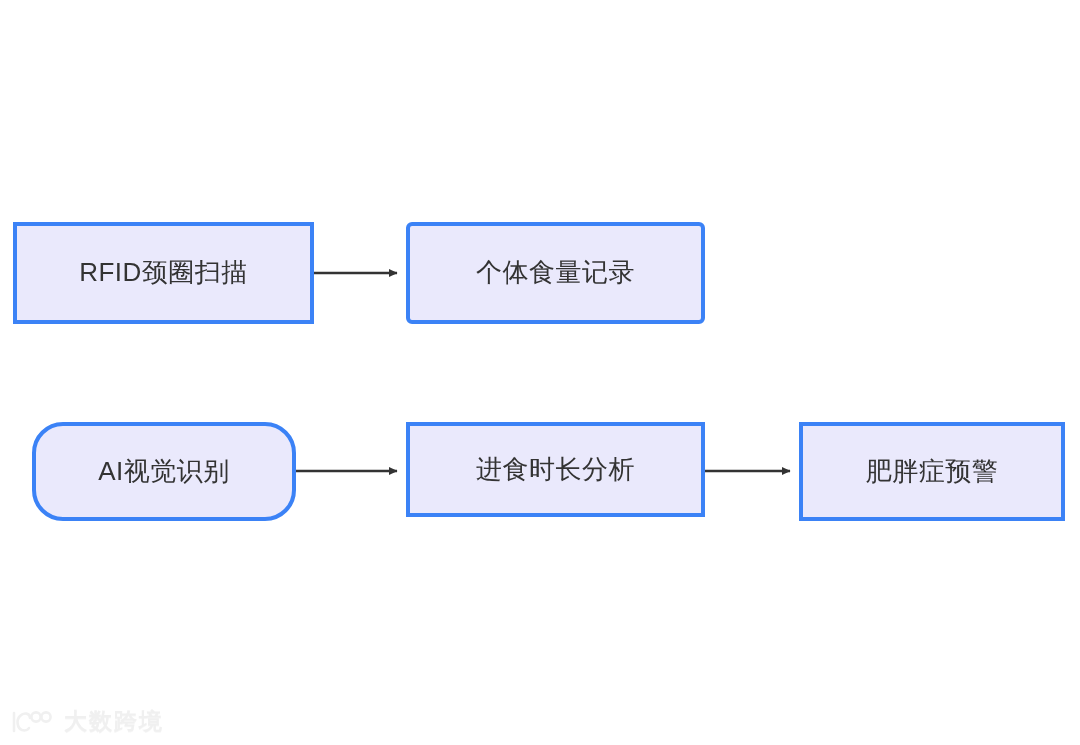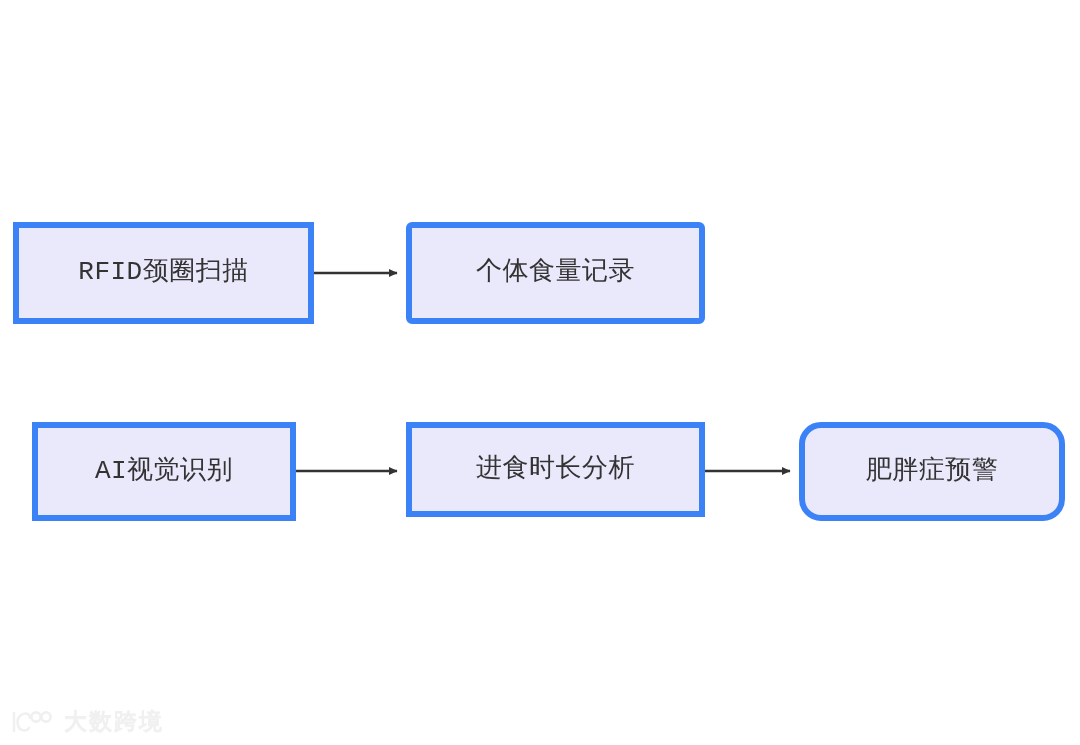--- a/index.html
+++ b/index.html
@@ -17,42 +17,41 @@
     position: relative;
     width: 1080px;
     height: 745px;
     background: #ffffff;
   }
 
   .node {
     position: absolute;
     box-sizing: border-box;
     background: #eae9fc;
-    border: 6px solid #3b82f6;
+    border: 4px solid #3b82f6;
     display: flex;
     align-items: center;
     justify-content: center;
     color: #333333;
     font-size: 26px;
     font-weight: 400;
     letter-spacing: 0.5px;
     line-height: 1.2;
     white-space: nowrap;
     user-select: none;
-    font-family: Liberation Mono, monospace;
   }
 
   
   #node-rfid-scan   { left: 13px;  top: 222px; width: 301px; height: 102px; }
   #node-intake-log  { left: 406px; top: 222px; width: 299px; height: 102px; border-radius: 6px; }
 
   
-  #node-ai-vision   { left: 32px;  top: 422px; width: 264px; height: 99px; }
+  #node-ai-vision   { left: 32px;  top: 422px; width: 264px; height: 99px; border-radius: 31px; }
   #node-duration    { left: 406px; top: 422px; width: 299px; height: 95px; }
-  #node-obesity     { left: 799px; top: 422px; width: 266px; height: 99px; border-radius: 22px; }
+  #node-obesity     { left: 799px; top: 422px; width: 266px; height: 99px; }
 
   .edge-layer {
     position: absolute;
     left: 0;
     top: 0;
     width: 1080px;
     height: 745px;
     pointer-events: none;
   }
 

